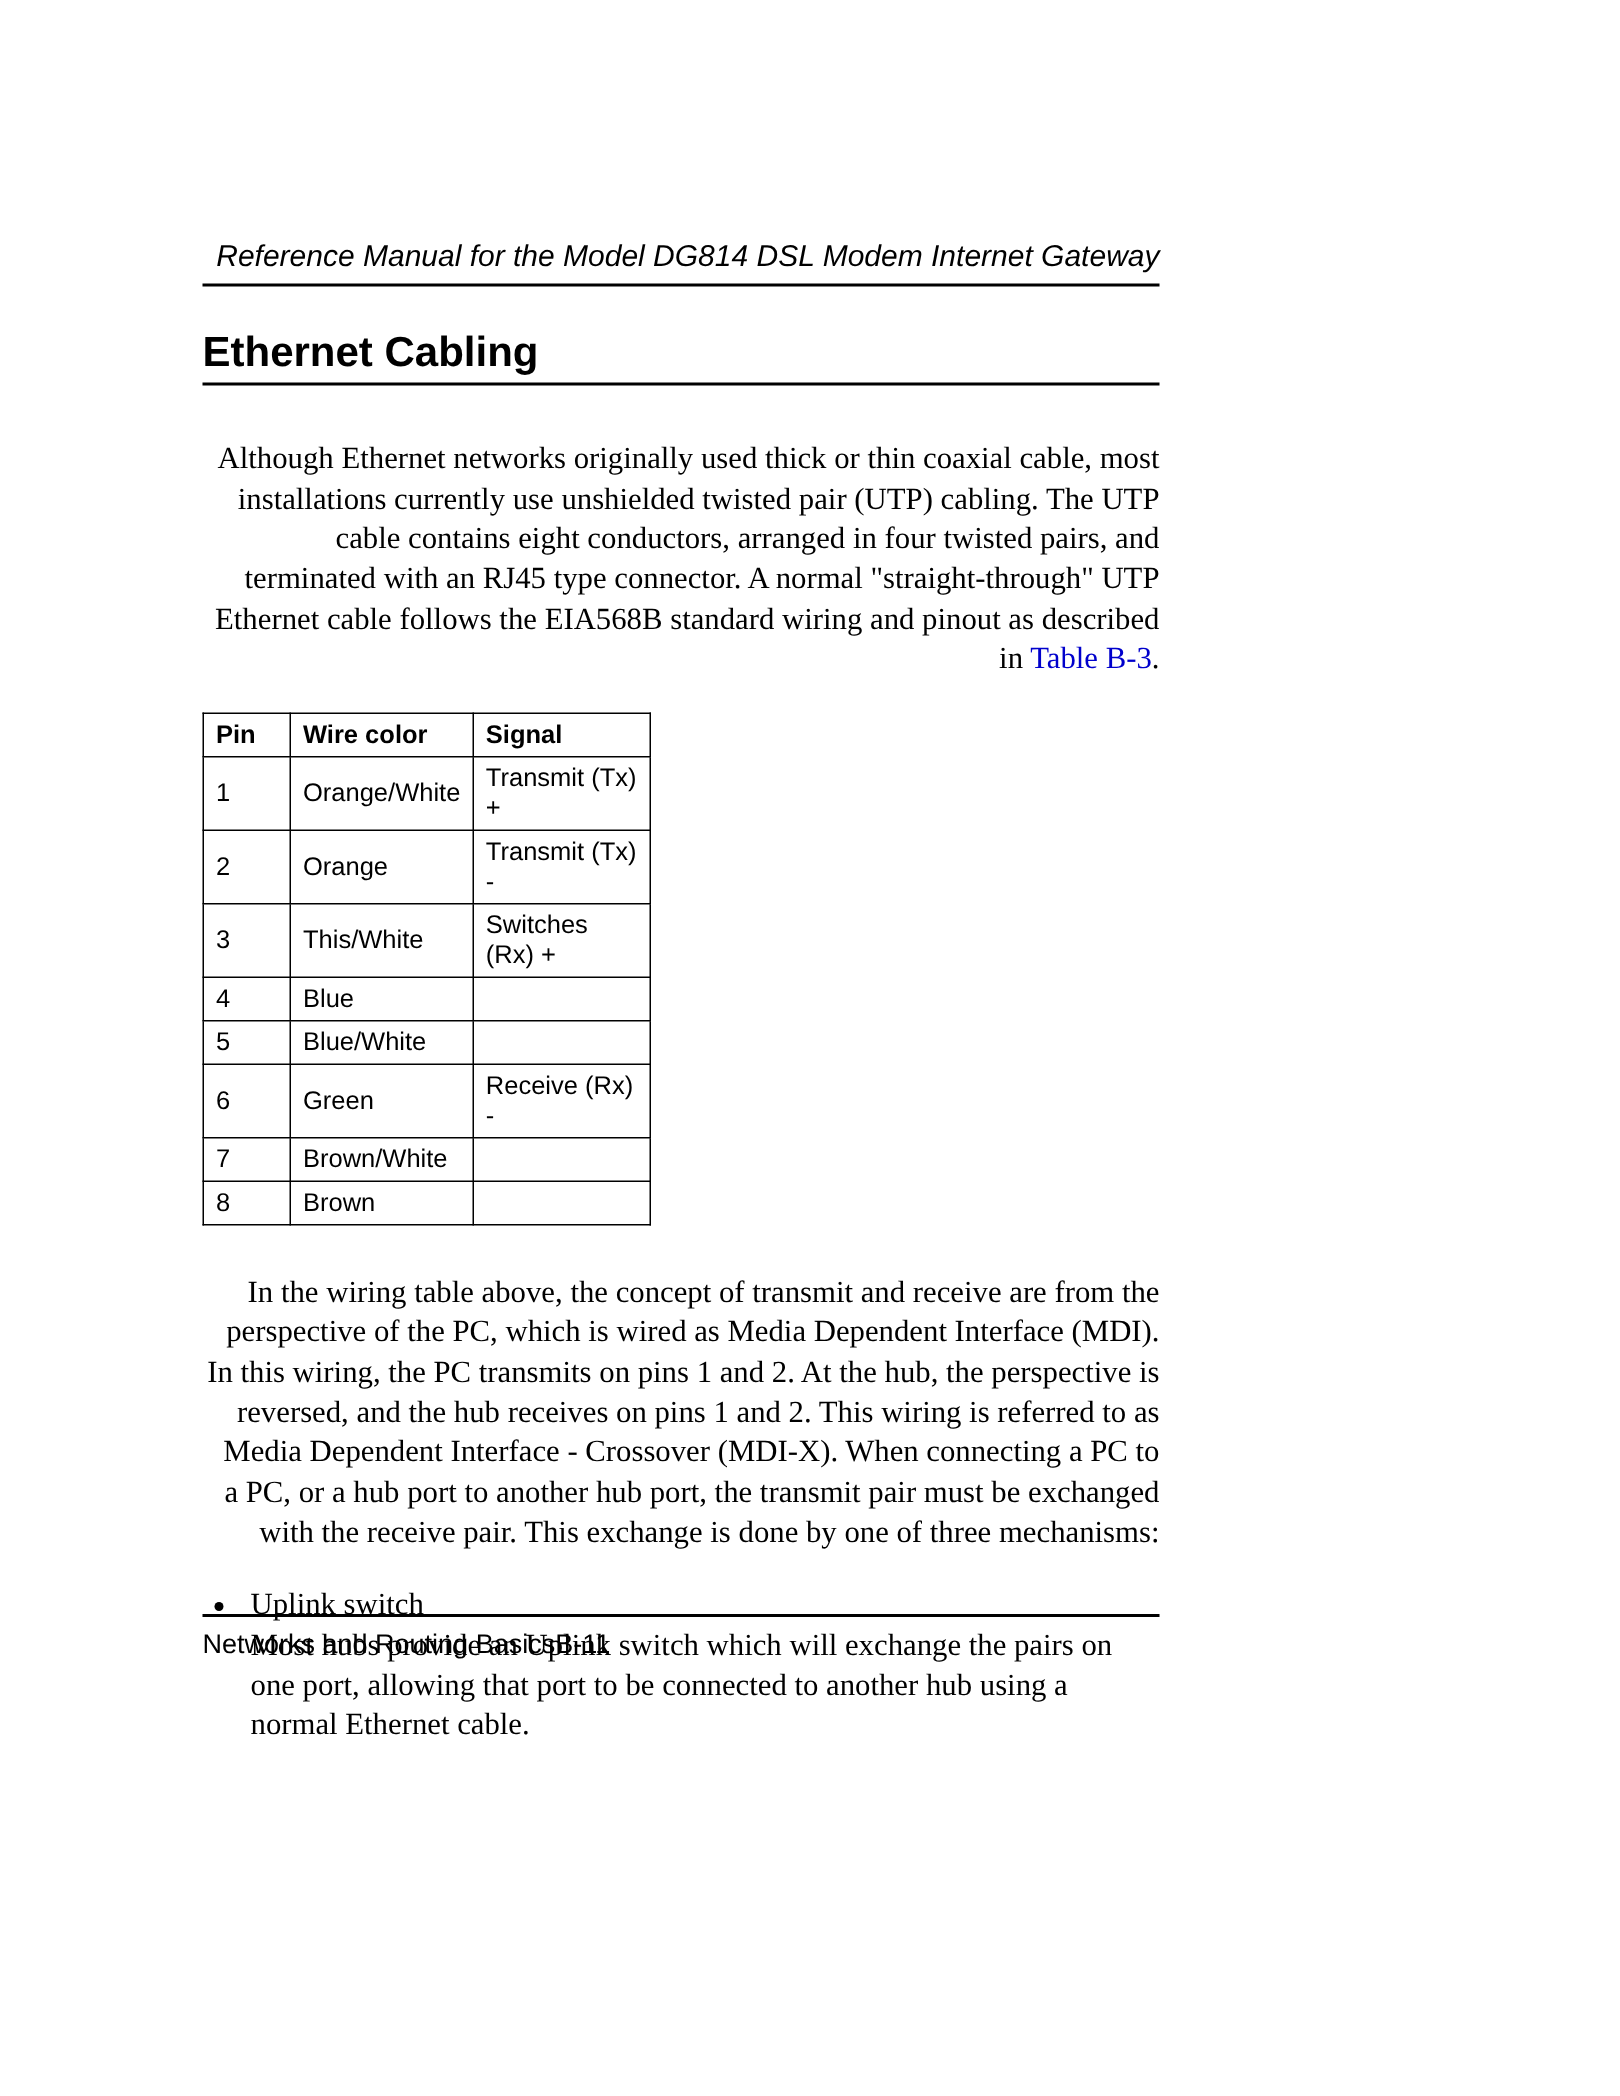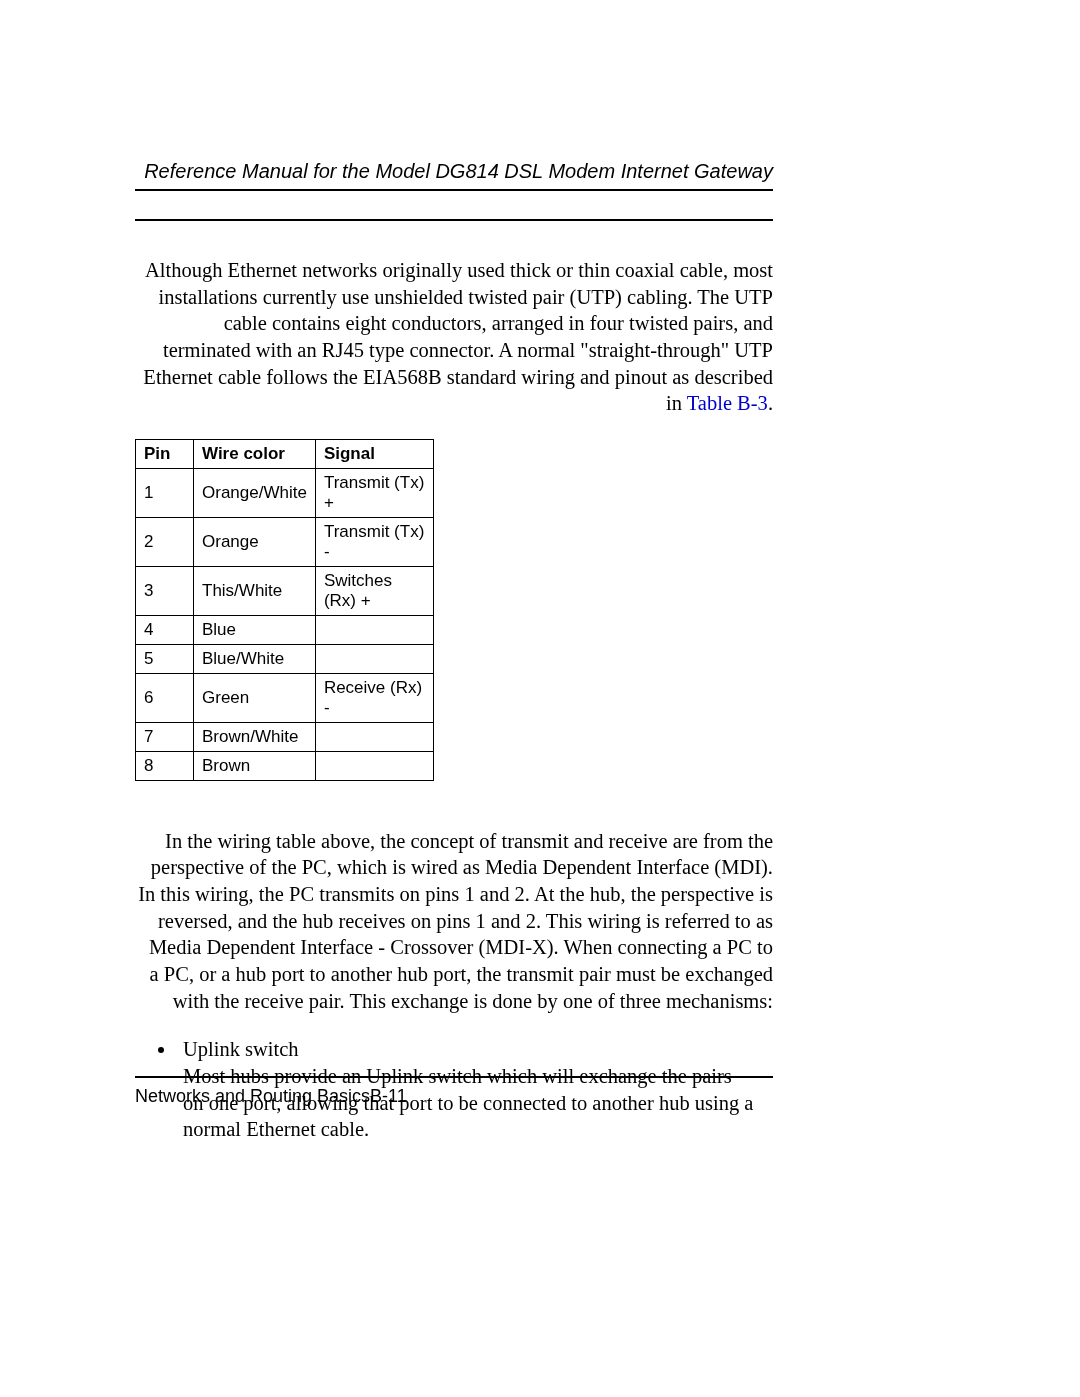--- a/index.html
+++ b/index.html
@@ -54,21 +54,21 @@
     font-weight: bold;
     font-size: 18px;
     margin-bottom: 10px;
   }
   .table-caption .label {
     display: inline-block;
     width: 100px;
   }
   table.wiring {
     border-collapse: collapse;
-    margin-bottom: 47px;
+    margin-bottom: 32px;
   }
   table.wiring th, table.wiring td {
     border: 1px solid #000;
     font-family: Arial, Helvetica, sans-serif;
     font-size: 17px;
     text-align: left;
     padding: 4px 8px;
     vertical-align: middle;
   }
   table.wiring th {
@@ -77,21 +77,21 @@
   table.wiring col.c1 { width: 58px; }
   table.wiring col.c2 { width: 120px; }
   table.wiring col.c3 { width: 118px; }
   h2.subsection {
     font-family: Arial, Helvetica, sans-serif;
     font-weight: bold;
     font-size: 24px;
     margin: 0 0 24px 0;
   }
   ul.bullets {
-    margin: 16px;
+    margin: 0;
     padding: 0 0 0 26px;
   }
   ul.bullets li {
     font-size: 20.5px;
     line-height: 1.3;
     margin-bottom: 8px;
     padding-left: 6px;
   }
   ul.bullets li .item-title {
     display: block;
@@ -117,20 +117,21 @@
   }
 </style>
 </head>
 <body>
 
 <div class="page">
 
   <div class="header-title">Reference Manual for the Model DG814 DSL Modem Internet Gateway</div>
   <hr class="header-rule">
 
+  <h1 class="section">Ethernet Cabling</h1>
   <hr class="section-rule">
 
   <p class="body">
     <span>Although Ethernet networks originally used thick or thin coaxial cable, most installations currently use unshielded twisted pair (UTP) cabling. The UTP cable contains eight conductors, arranged in four twisted pairs, and terminated with an RJ45 type connector. A normal "straight-through" UTP Ethernet cable follows the EIA568B standard wiring and pinout as described in </span><a class="table-link" href="#">Table B-3</a><span>.</span>
   </p>
 
 
   <table class="wiring">
     <colgroup>
       <col class="c1">

